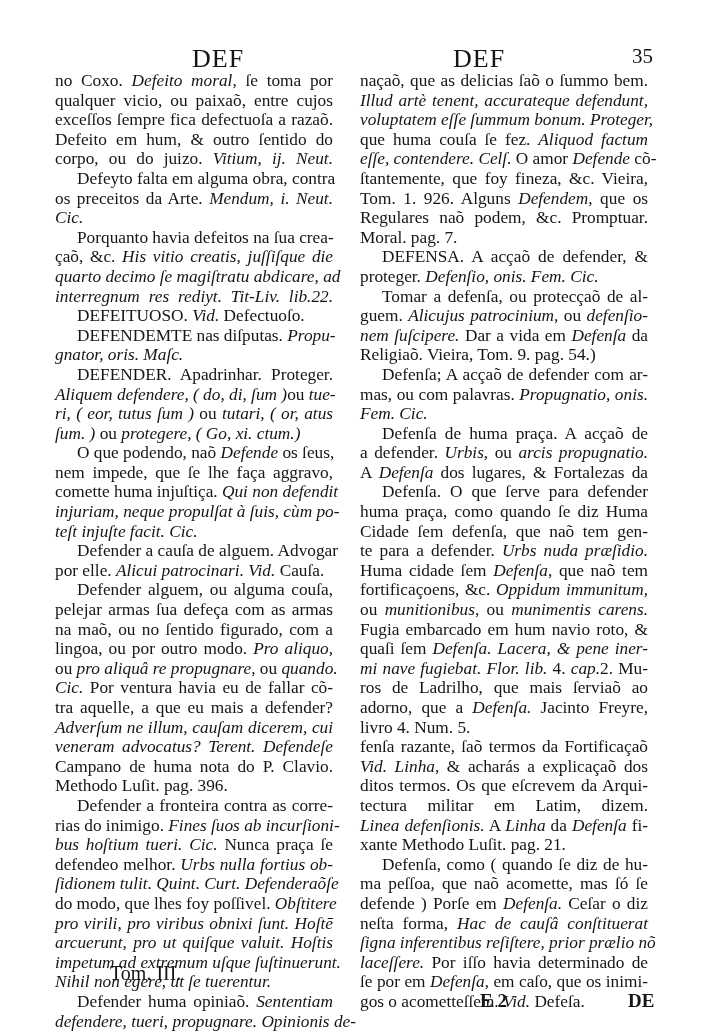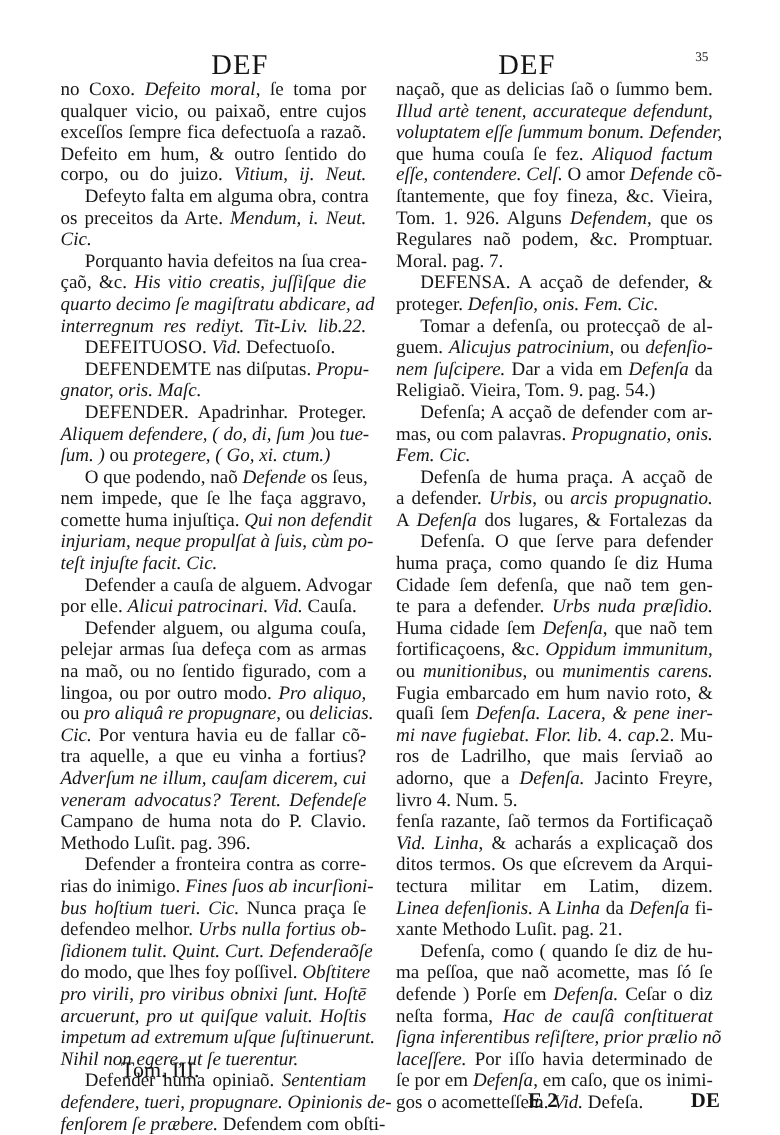--- a/index.html
+++ b/index.html
@@ -7,21 +7,21 @@
       width: 709px; height: 1032px; position: relative; overflow: hidden;
       font-family: "Liberation Serif", "DejaVu Serif", serif;
       color: #151515;
     }
     .page { position: absolute; left: 0; top: 0; width: 709px; height: 1032px; }
     .header {
       position: absolute; top: 46px; font-size: 26px; letter-spacing: 1px; line-height: 26px;
     }
     .header-left { left: 192px; }
     .header-right { left: 453px; }
-    .pageno { position: absolute; top: 44px; left: 632px; font-size: 12px; }
+    .pageno { position: absolute; top: 44px; left: 632px; font-size: 21px; }
     .col {
       position: absolute; top: 71px;
       font-size: 17.3px; line-height: 19.6px;
       text-align: justify;
     }
     .col-left { left: 55px; width: 278px; }
     .col-right { left: 360px; width: 288px; }
     .line { white-space: nowrap; display: block; text-align-last: justify; overflow: visible; }
     .line.last { text-align-last: left; }
     .indent { padding-left: 22px; }
@@ -50,35 +50,36 @@
       <span class="line last"><i>Cic.</i></span>
       <span class="line indent">Porquanto havia defeitos na ſua crea-</span>
       <span class="line">çaõ, &amp;c. <i>His vitio creatis, juſſiſque die</i></span>
       <span class="line"><i>quarto decimo ſe magiſtratu abdicare, ad</i></span>
       <span class="line"><i>interregnum res rediyt.</i> <i>Tit-Liv. lib.22.</i></span>
       <span class="line indent last">DEFEITUOSO. <i>Vid.</i> Defectuoſo.</span>
       <span class="line indent">DEFENDEMTE nas diſputas. <i>Propu-</i></span>
       <span class="line last"><i>gnator, oris. Maſc.</i></span>
       <span class="line indent">DEFENDER. Apadrinhar.  Proteger.</span>
       <span class="line"><i>Aliquem defendere, ( do, di, ſum )</i>ou <i>tue-</i></span>
+      <span class="line"><i>ri, ( eor, tutus ſum )</i>  ou  <i>tutari, ( or, atus</i></span>
       <span class="line last"><i>ſum. )</i> ou <i>protegere, ( Go, xi.  ctum.)</i></span>
       <span class="line indent">O que podendo, naõ <i>Defende</i> os ſeus,</span>
       <span class="line">nem impede, que ſe lhe  faça  aggravo,</span>
       <span class="line">comette huma injuſtiça. <i>Qui non defendit</i></span>
       <span class="line"><i>injuriam, neque propulſat à ſuis, cùm po-</i></span>
       <span class="line last"><i>teſt injuſte facit.</i> <i>Cic.</i></span>
       <span class="line indent">Defender a cauſa de alguem. Advogar</span>
       <span class="line last">por elle. <i>Alicui patrocinari.</i> <i>Vid.</i> Cauſa.</span>
       <span class="line indent">Defender alguem, ou alguma couſa,</span>
       <span class="line">pelejar armas  ſua  defeça  com as armas</span>
       <span class="line">na maõ, ou no ſentido figurado,  com a</span>
       <span class="line">lingoa, ou por outro modo. <i>Pro aliquo,</i></span>
-      <span class="line">ou <i>pro aliquâ re propugnare</i>, ou <i>delicias.</i></span>
+      <span class="line">ou <i>pro aliquâ re propugnare</i>, ou <i>quando.</i></span>
       <span class="line"><i>Cic.</i> Por ventura havia eu de fallar  cõ-</span>
-      <span class="line">tra aquelle, a que eu vinha a fortius?</span>
+      <span class="line">tra aquelle, a que eu mais a defender?</span>
       <span class="line"><i>Adverſum ne illum, cauſam dicerem, cui</i></span>
       <span class="line"><i>veneram advocatus?</i>  <i>Terent.</i>  <i>Defendeſe</i></span>
       <span class="line">Campano de huma nota do  P. Clavio.</span>
       <span class="line last">Methodo Luſit. pag. 396.</span>
       <span class="line indent">Defender a fronteira contra as corre-</span>
       <span class="line">rias do inimigo. <i>Fines ſuos ab incurſioni-</i></span>
       <span class="line"><i>bus hoſtium tueri.</i> <i>Cic.</i>  Nunca  praça  ſe</span>
       <span class="line">defendeo melhor. <i>Urbs nulla fortius ob-</i></span>
       <span class="line"><i>ſidionem tulit.</i> <i>Quint. Curt.</i> <i>Defenderaõſe</i></span>
       <span class="line">do modo, que lhes foy poſſivel. <i>Obſtitere</i></span>
@@ -86,21 +87,21 @@
       <span class="line"><i>arcuerunt, pro ut quiſque  valuit.</i>  <i>Hoſtis</i></span>
       <span class="line"><i>impetum ad extremum uſque ſuſtinuerunt.</i></span>
       <span class="line last"><i>Nihil non egere, ut ſe tuerentur.</i></span>
       <span class="line indent">Defender huma  opiniaõ. <i>Sententiam</i></span>
       <span class="line"><i>defendere, tueri, propugnare.</i> <i>Opinionis de-</i></span>
       <span class="line"><i>fenſorem ſe præbere.</i> Defendem com obſti-</span>
     </div>
   <div class="col col-right" id="col-right">
       <span class="line">naçaõ, que as delicias ſaõ o ſummo bem.</span>
       <span class="line"><i>Illud artè tenent, accurateque defendunt,</i></span>
-      <span class="line"><i>voluptatem eſſe ſummum bonum.</i> <i>Defender,</i></span>
+      <span class="line"><i>voluptatem eſſe ſummum bonum.</i> <i>Proteger,</i></span>
       <span class="line">que huma couſa ſe fez.  <i>Aliquod factum</i></span>
       <span class="line"><i>eſſe, contendere.</i> <i>Celſ.</i> O amor <i>Defende</i> cõ-</span>
       <span class="line">ſtantemente, que foy fineza, &amp;c. Vieira,</span>
       <span class="line">Tom.  1. 926. Alguns <i>Defendem</i>, que os</span>
       <span class="line">Regulares naõ podem, &amp;c. Promptuar.</span>
       <span class="line last">Moral. pag. 7.</span>
       <span class="line indent">DEFENSA.  A acçaõ  de defender,  &amp;</span>
       <span class="line last">proteger. <i>Defenſio, onis. Fem. Cic.</i></span>
       <span class="line indent">Tomar a defenſa, ou protecçaõ de al-</span>
       <span class="line">guem. <i>Alicujus patrocinium</i>, ou  <i>defenſio-</i></span>

